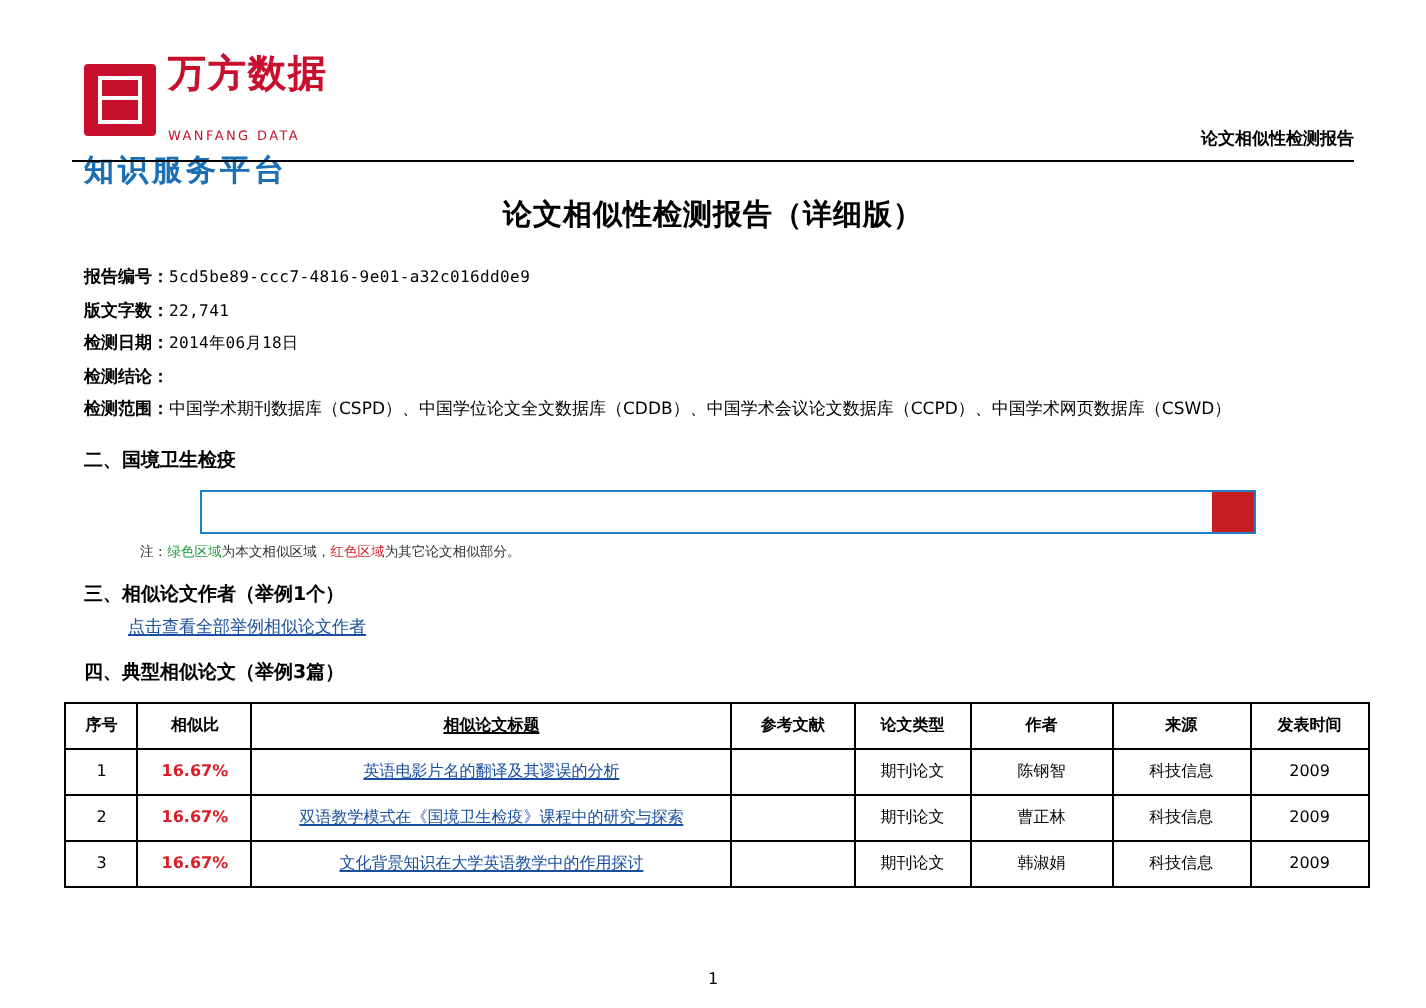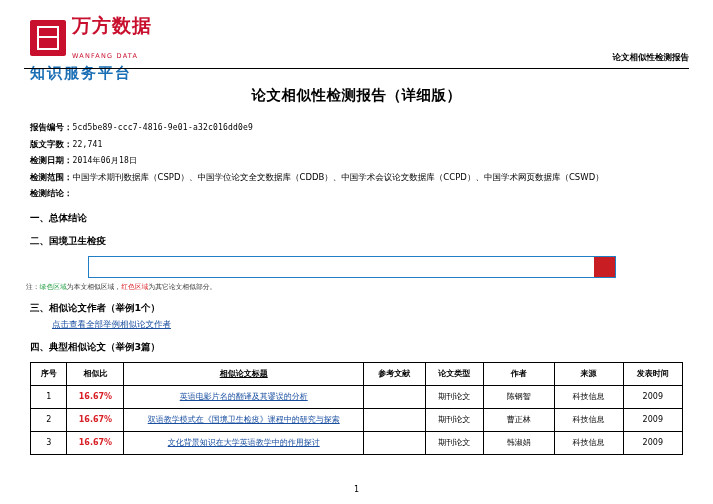--- a/index.html
+++ b/index.html
@@ -13,21 +13,21 @@
     font-family: "DejaVu Sans", sans-serif;
     color: #000000;
     position: relative;
     overflow: hidden;
   }
   .page {
     position: relative;
     width: 713px;
     height: 504px;
     box-sizing: border-box;
-    padding: 0;
+    padding: 12px;
   }
 
   
   .header {
     position: relative;
     height: 70px;
   }
   .logo-block {
     position: absolute;
     left: 30px;
@@ -170,41 +170,41 @@
   .dist-labels {
     display: flex;
     justify-content: space-between;
     margin-top: 3px;
     font-size: 7.5px;
     color: #333333;
     padding: 0 10px;
     box-sizing: border-box;
   }
   .dist-note {
-    margin: 4px 0 0 26px;
+    margin: 4px 0 0 58px;
     font-size: 6.8px;
     color: #333333;
   }
   .note-green { color: #1a9a3c; }
   .note-red { color: #d81f26; }
 
   
   .link-line {
     margin: 4px 0 0 52px;
     font-size: 8.5px;
   }
   .link {
     color: #1a4fa0;
     text-decoration: underline;
     cursor: pointer;
   }
 
   
   table.result {
-    margin: 8px 0 0 30px;
+    margin: 8px 0 0 20px;
     border-collapse: collapse;
     width: 653px;
     font-size: 8px;
   }
   table.result th,
   table.result td {
     border: 1px solid #000000;
     padding: 3px 2px;
     text-align: center;
     vertical-align: middle;
@@ -269,28 +269,27 @@
     <div>
       <span class="label">报告编号：</span><span class="value">5cd5be89-ccc7-4816-9e01-a32c016dd0e9</span>
     </div>
     <div>
       <span class="label">版文字数：</span><span class="value">22,741</span>
     </div>
     <div>
       <span class="label">检测日期：</span><span class="value">2014年06月18日</span>
     </div>
     <div>
+      <span class="label">检测结论：</span>
+    </div>
+    <div>
       <span class="label">检测范围：</span><span class="value-cn">中国学术期刊数据库（CSPD）、中国学位论文全文数据库（CDDB）、中国学术会议论文数据库（CCPD）、中国学术网页数据库（CSWD）</span>
     </div>
-    <div>
-      <span class="label">检测结论：</span>
-    </div>
-  </div>
-
-  <div class="sec-h">一、总体结论</div>
+  </div>
+
 
   <div class="sec-h">二、国境卫生检疫</div>
   <div class="dist-wrap">
     <div class="dist-bar">
       <div class="dist-seg" style="left:96%; width:4%;"></div>
     </div>
   </div>
   <div class="dist-note">
     <span>注：</span><span class="note-green">绿色区域</span><span>为本文相似区域，</span><span class="note-red">红色区域</span><span>为其它论文相似部分。</span>
   </div>

